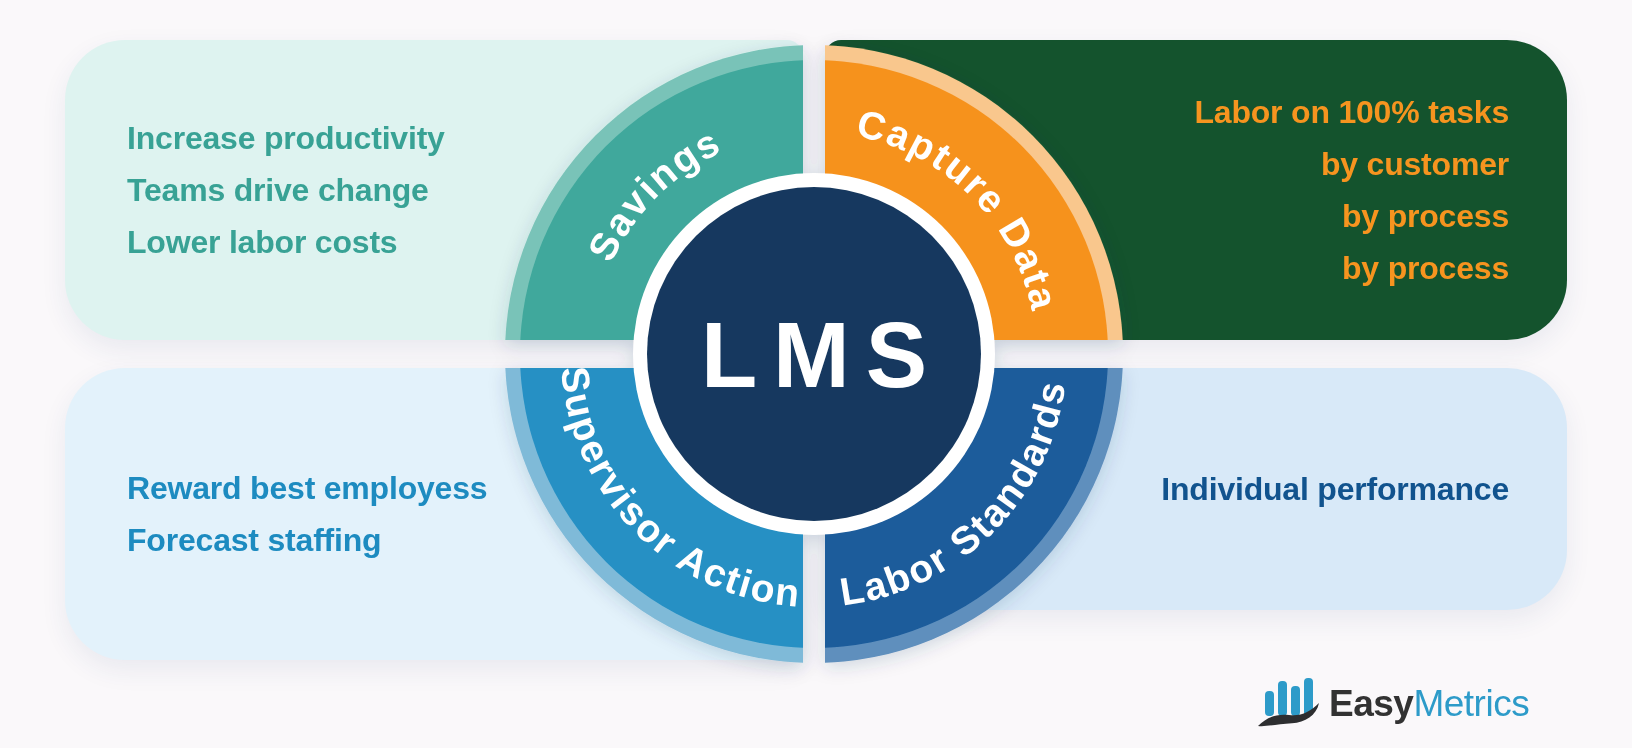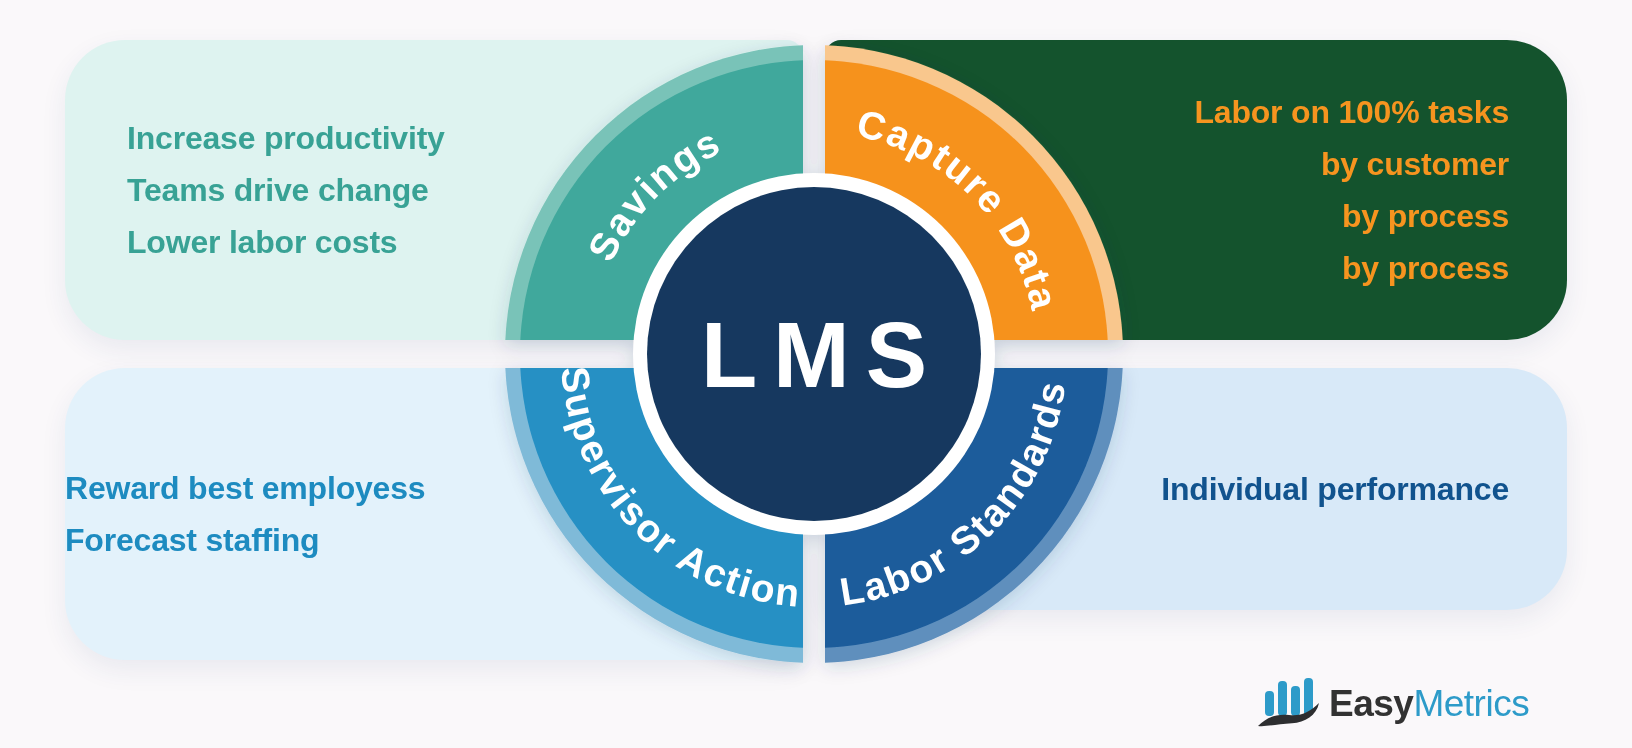--- a/index.html
+++ b/index.html
@@ -15,21 +15,21 @@
   .panel-tl { left:65px;  top:40px;  width:738px; height:300px; background:#def3f0; border-radius:60px 16px 16px 60px; }
   .panel-tr { left:825px; top:40px;  width:742px; height:300px; background:#14532d; border-radius:16px 60px 60px 16px; }
   .panel-bl { left:65px;  top:368px; width:738px; height:292px; background:#e3f2fb; border-radius:60px 16px 16px 60px; }
   .panel-br { left:825px; top:368px; width:742px; height:242px; background:#d8e9f8; border-radius:16px 60px 60px 16px; }
   .lines {
     display:flex; flex-direction:column; justify-content:center;
     height:100%; box-sizing:border-box;
     font-size:32px; font-weight:700; line-height:52px; letter-spacing:-0.2px;
   }
   .panel-tl .lines { padding-left:62px;  text-align:left;  color:#38a295; }
-  .panel-bl .lines {  text-align:left;  color:#1d8bc0; }
+  .panel-bl .lines { padding-left:62px;  text-align:left;  color:#1d8bc0; }
   .panel-tr .lines { padding-right:58px; text-align:right; color:#f6941f; }
   .panel-br .lines { padding-right:58px; text-align:right; color:#11538e; }
 
   .wheel { position:absolute; left:0; top:0; }
   .arc-label { fill:#ffffff; font-size:39px; font-weight:700; letter-spacing:2px; }
   .lms-label { fill:#ffffff; font-size:92px; font-weight:700; letter-spacing:16px; text-anchor:middle; }
 
   .logo { position:absolute; left:1257px; top:677px; display:flex; align-items:flex-end; }
   .logo-icon { display:block; }
   .logo-text { font-size:37px; line-height:46px; margin-left:8px; margin-bottom:2px; letter-spacing:-0.5px; white-space:nowrap; }

